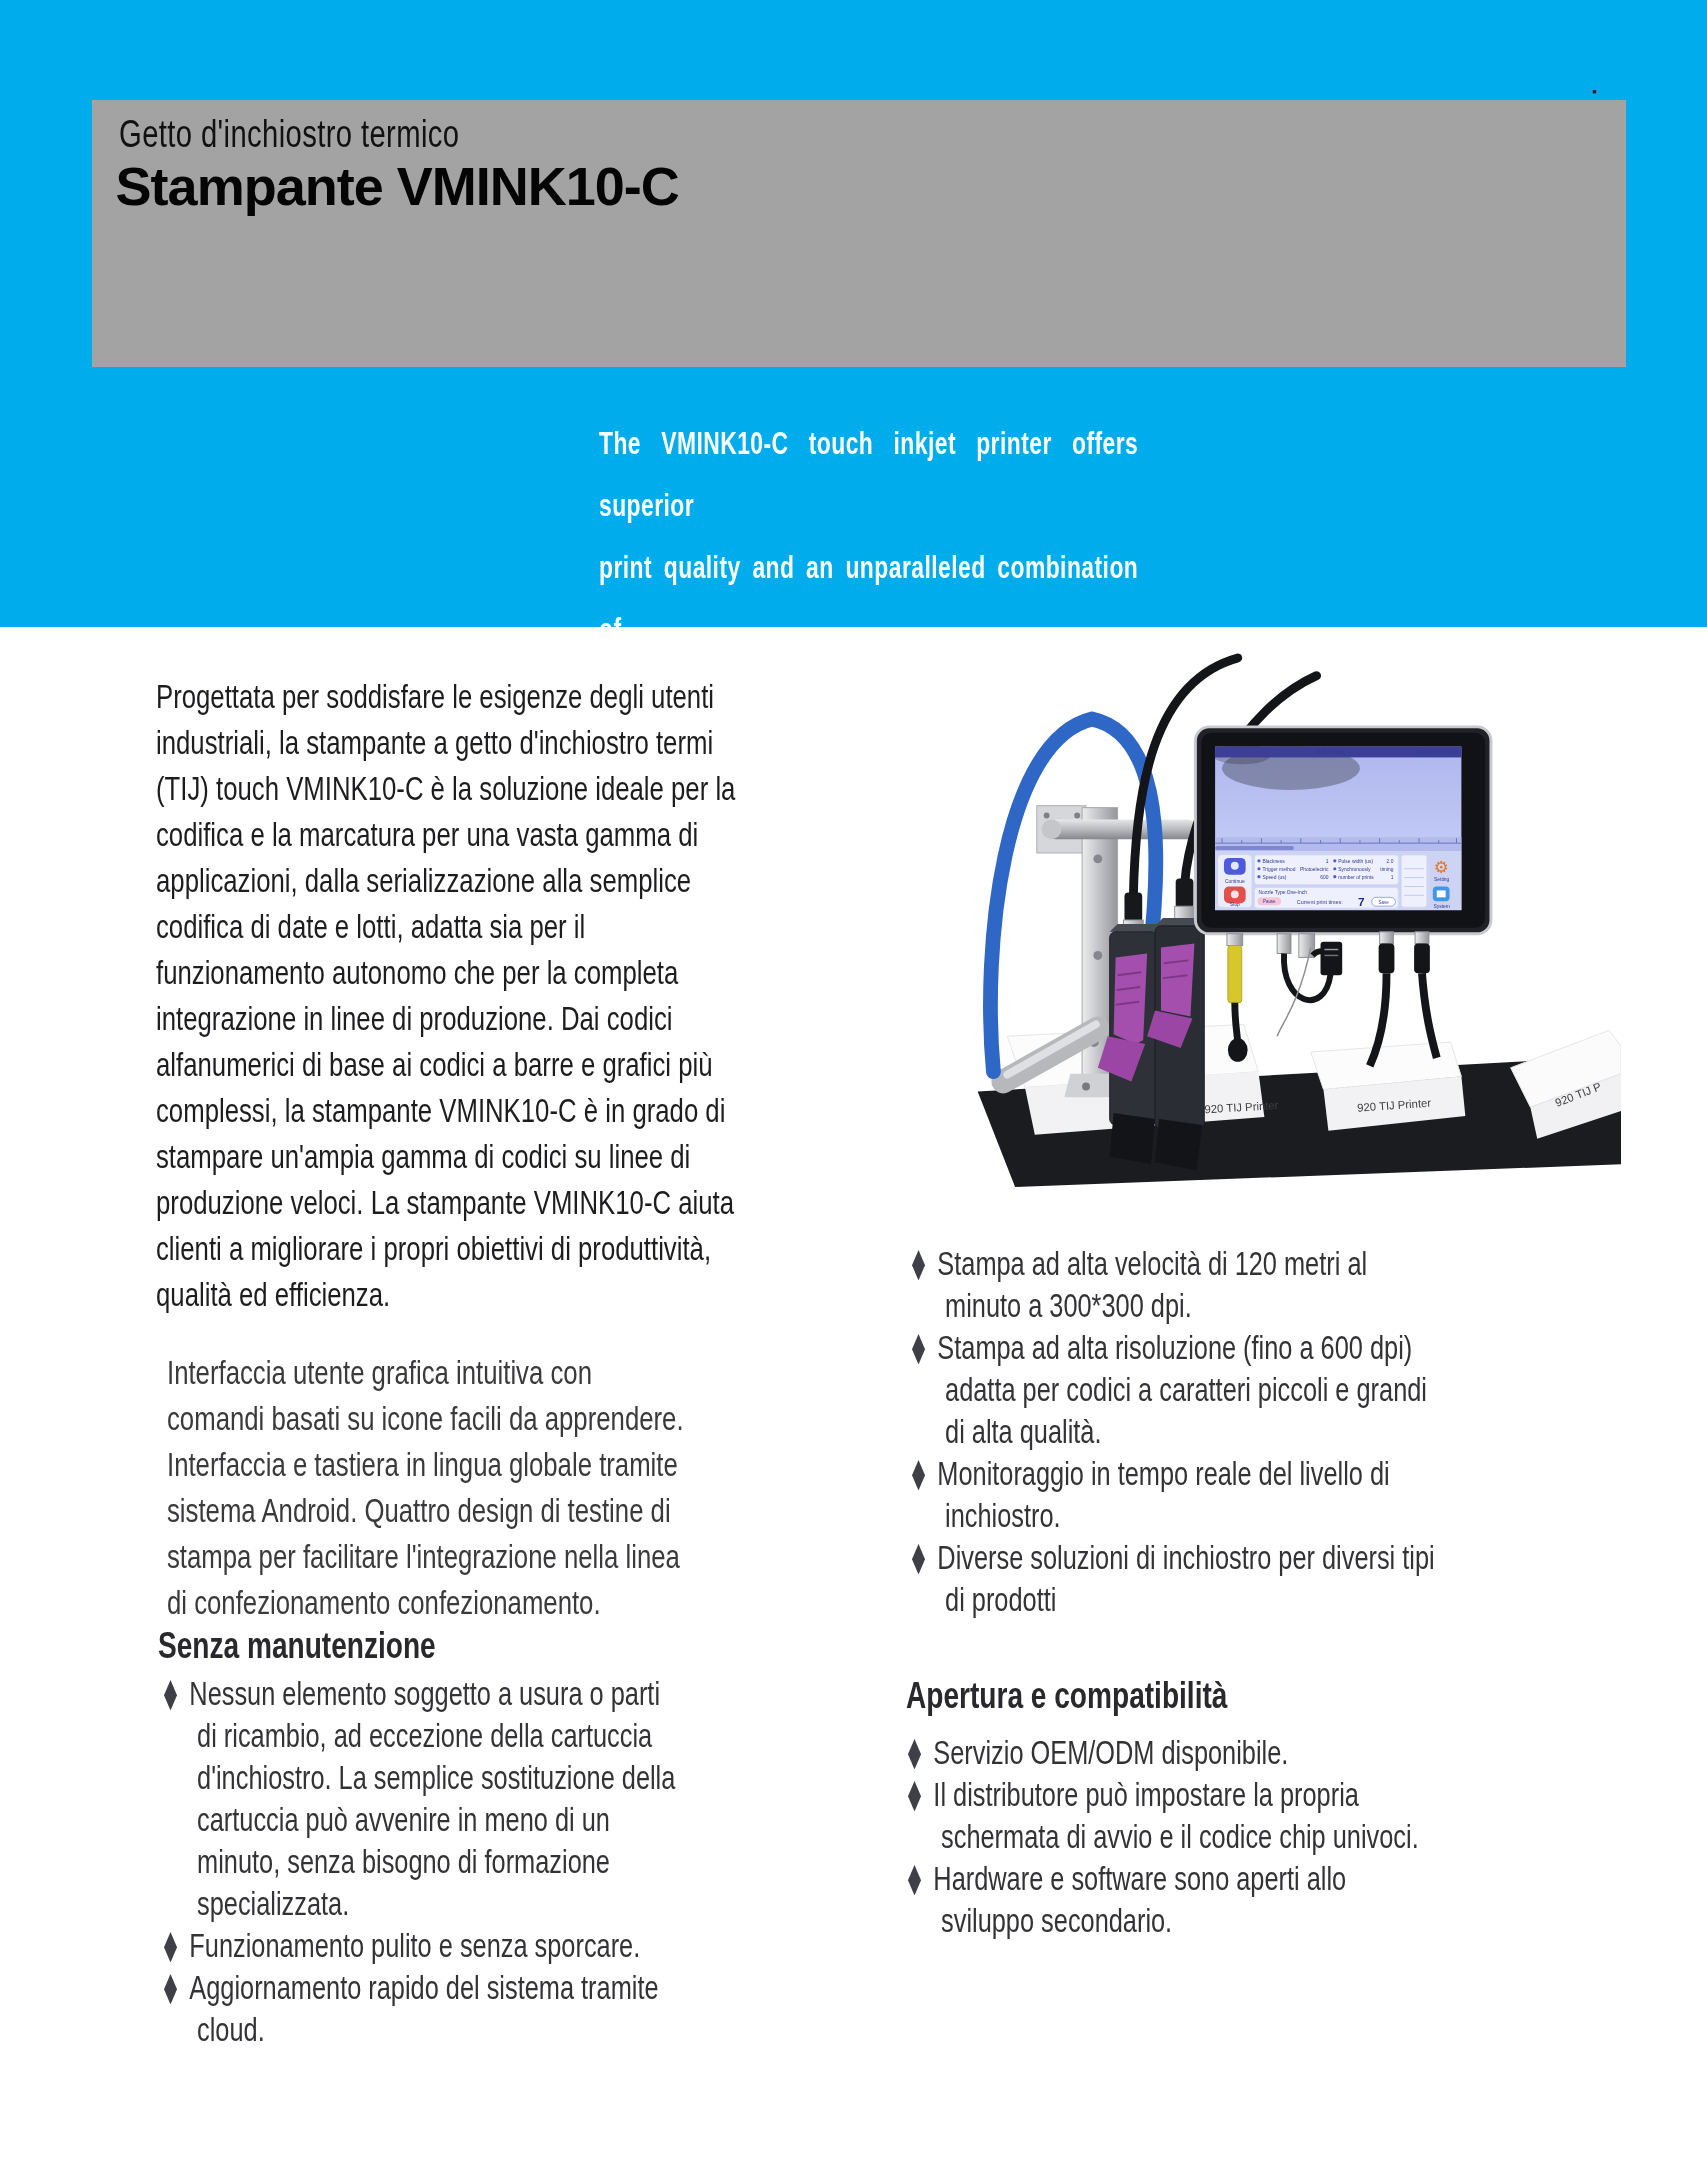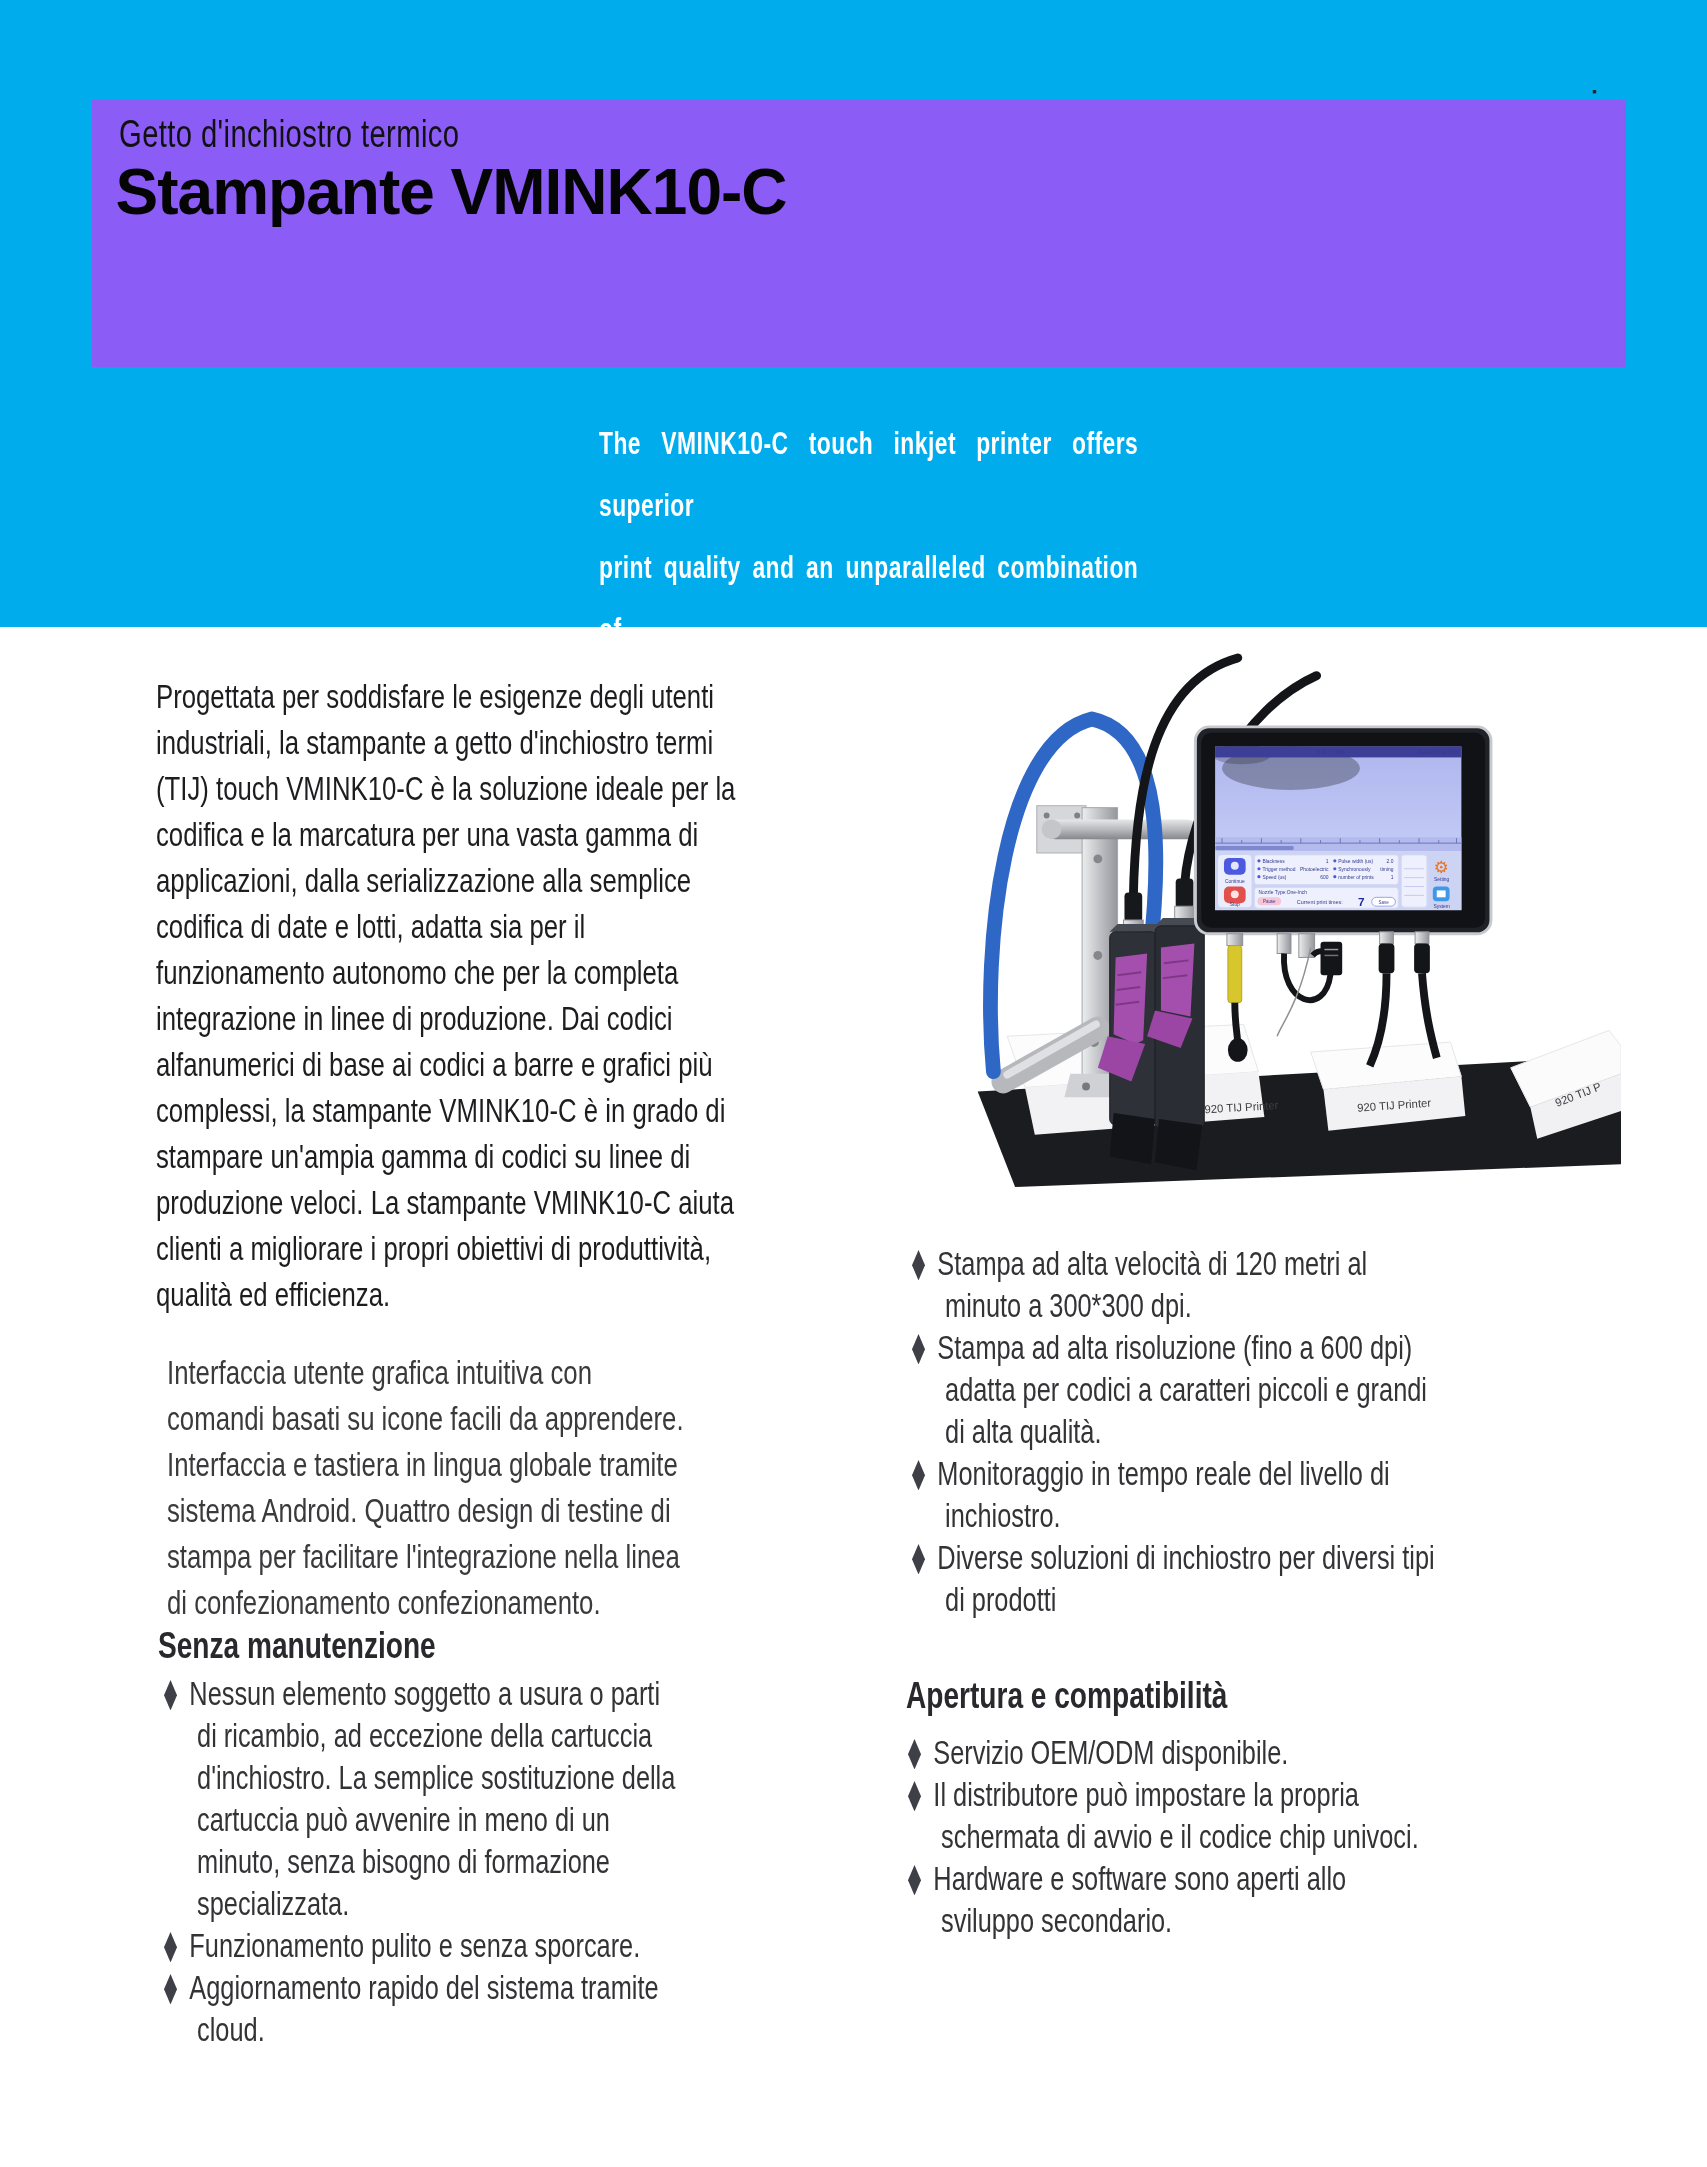--- a/index.html
+++ b/index.html
@@ -1,24 +1,24 @@
 <!DOCTYPE html>
 <html><head>
 <meta charset="utf-8">
 <style>
   html,body{margin:0;padding:0;background:#ffffff;}
   .page{position:relative;width:1707px;height:2167px;background:#ffffff;overflow:hidden;
         font-family:"Liberation Sans",sans-serif;}
 
   
   .hero{position:absolute;left:0;top:0;width:1707px;height:627px;background:#00ACEC;}
-  .hero-card{position:absolute;left:92px;top:100px;width:1534px;height:267px;background:#8b5cf6;}
+  .hero-card{position:absolute;left:92px;top:100px;width:1534px;height:267px;background:#a3a3a3;}
   .eyebrow{position:absolute;left:26.6px;top:11.8px;font-size:39px;color:#111113;
            transform:scaleX(.75);transform-origin:0 0;white-space:nowrap;letter-spacing:0.5px;}
-  .title{position:absolute;left:23.6px;top:55px;margin:0;font-size:64px;font-weight:bold;
+  .title{position:absolute;left:23.6px;top:55px;margin:0;font-size:54px;font-weight:bold;
          color:#050506;letter-spacing:-1px;white-space:nowrap;}
   .corner-mark{position:absolute;left:1592px;top:85px;font-size:13.8px;color:#26262a;line-height:13.8px;}
   .tagline{position:absolute;left:599px;top:412px;width:719px;
            transform:scaleX(.75);transform-origin:0 0;}
   .tagline .line{line-height:62px;font-size:30.5px;font-weight:600;color:#ffffff;
                  text-align:justify;text-align-last:justify;letter-spacing:0.6px;white-space:nowrap0;}
 
   
   .condensed{transform:scaleX(.78);transform-origin:0 0;}
   .intro{position:absolute;left:156px;top:674px;width:867px;color:#1d1d1f;font-size:33px;}

